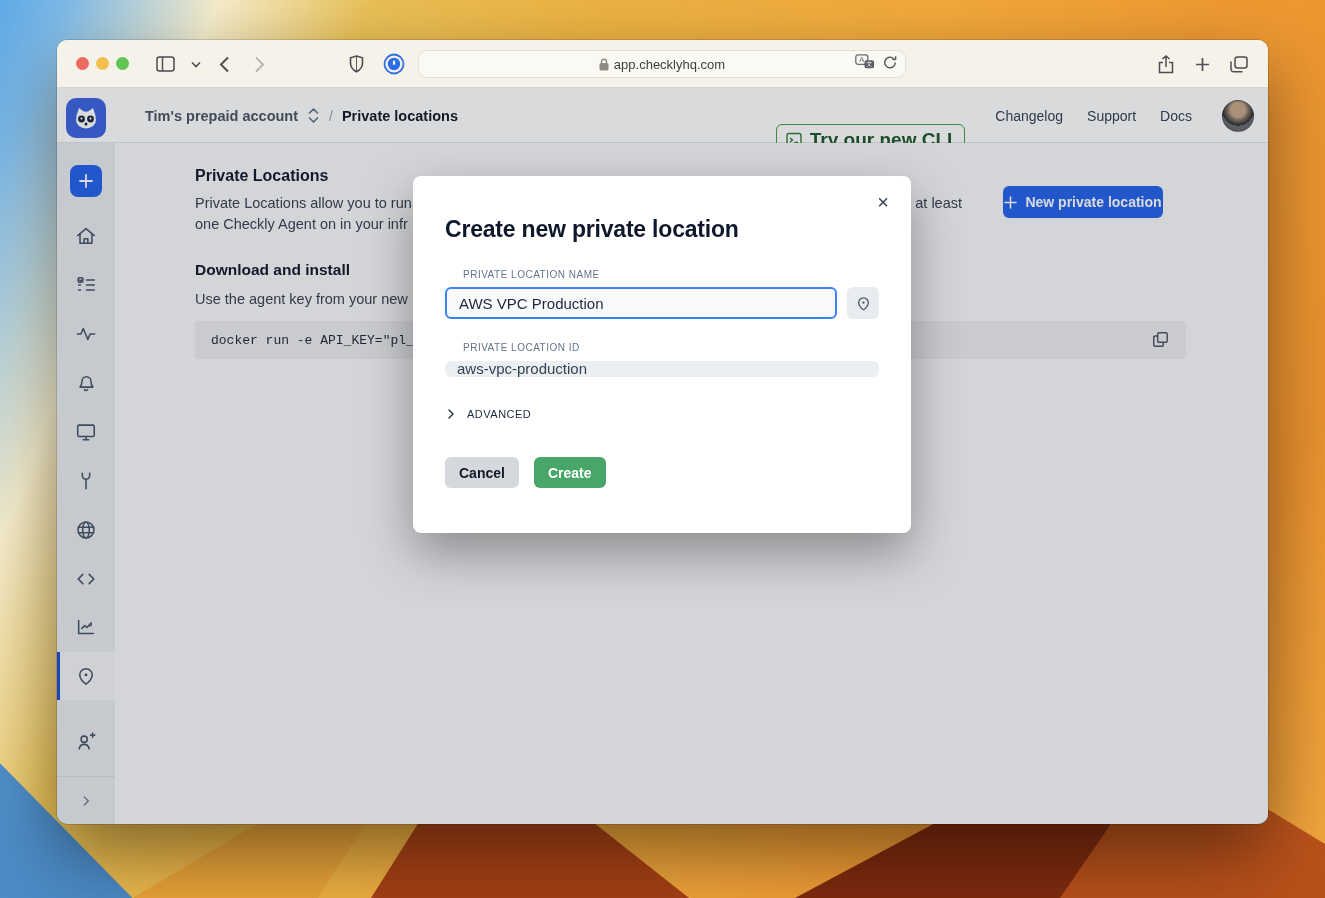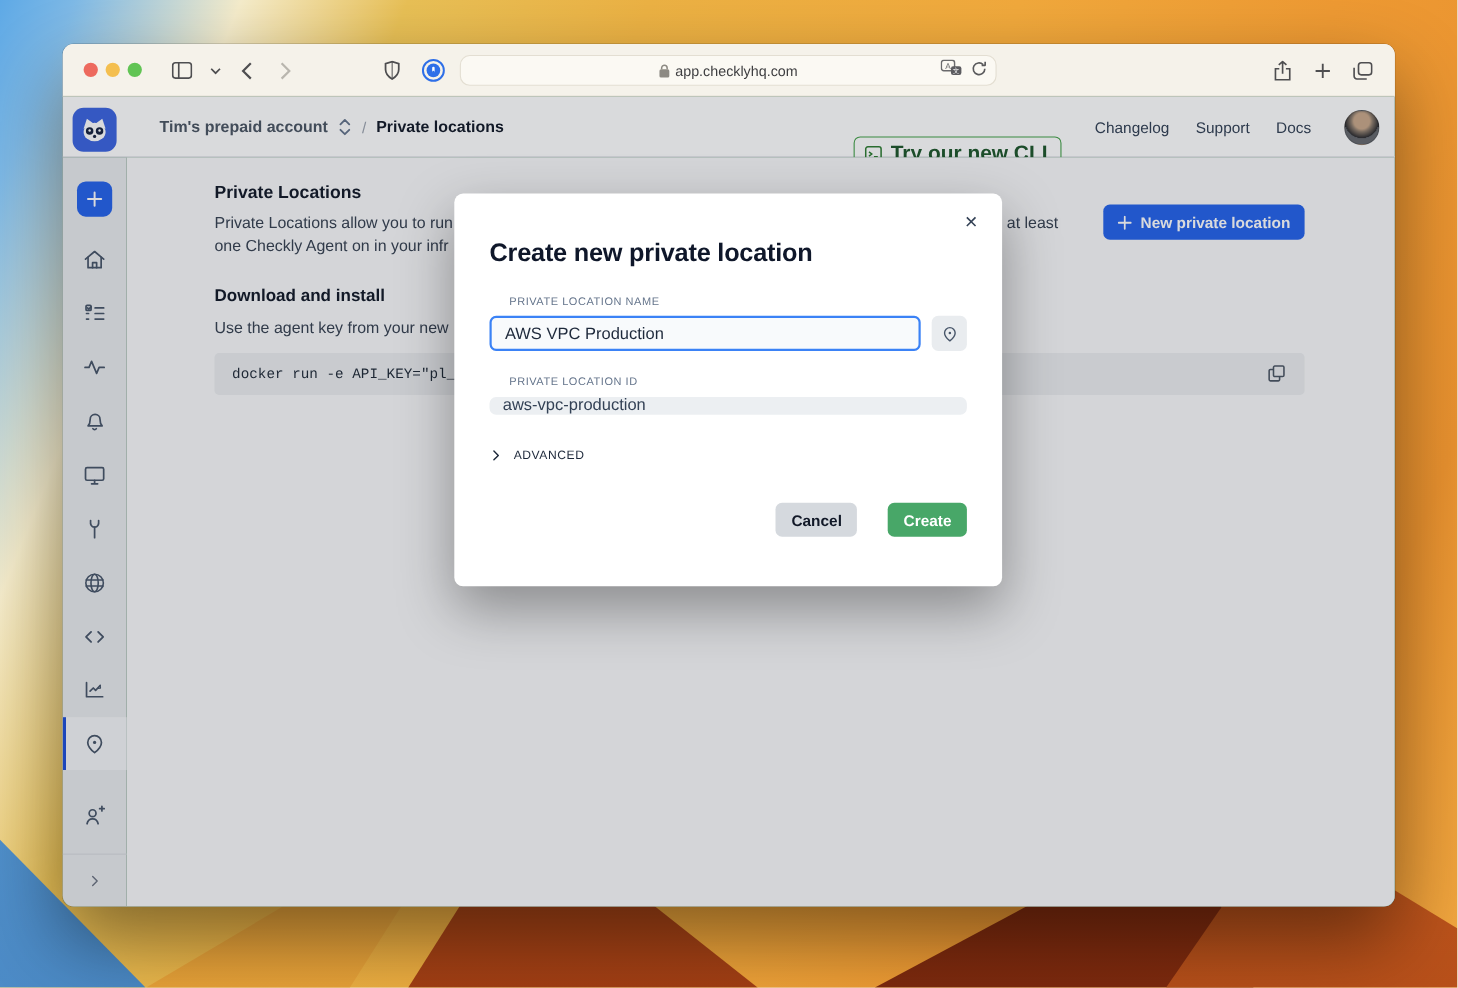--- a/index.html
+++ b/index.html
@@ -80,21 +80,21 @@
   .rail-footer { position:absolute; left:0; bottom:0; width:58px; height:48px;
     border-top:1px solid #d8dade; display:flex; align-items:center; justify-content:center;
     color:#6b7280; cursor:pointer; }
 
   
   .content { position:absolute; left:58px; top:55px; right:0; bottom:0; background:#f9fafb; }
   .pg-title { position:absolute; left:80px; top:24px; font-size:16px; font-weight:700; color:#111827; }
   .pg-desc1 { position:absolute; left:80px; top:52px; font-size:14.5px; color:#374151; white-space:nowrap; }
   .pg-desc1r { position:absolute; left:789px; top:52px; font-size:14.5px; color:#374151; white-space:nowrap; }
   .pg-desc2 { position:absolute; left:80px; top:73px; font-size:14.5px; color:#374151; white-space:nowrap; }
-  .new-loc-btn { position:absolute; left:888px; top:43px; width:183px; height:32px; border:none;
+  .new-loc-btn { position:absolute; left:888px; top:43px; width:160px; height:32px; border:none;
     background:#2563eb; color:#fff; font-size:14px; font-weight:600; border-radius:6px;
     display:flex; align-items:center; justify-content:center; gap:8px; cursor:pointer;
     font-family:"Liberation Sans", sans-serif; }
   .sec-title { position:absolute; left:80px; top:118px; font-size:15.5px; font-weight:700; color:#111827; }
   .sec-desc { position:absolute; left:80px; top:148px; font-size:14.5px; color:#374151; white-space:nowrap; }
   .codeblock { position:absolute; left:80px; top:178px; width:991px; height:38px; background:#eceef0;
     border-radius:4px; display:flex; align-items:center; padding:0 16px; }
   .codeblock code { font-family:"Liberation Mono","DejaVu Sans Mono",monospace; font-size:13px; color:#1f2937; white-space:nowrap; }
   .copy-btn { position:absolute; right:16px; top:9px; color:#4b5563; cursor:pointer; background:none; border:none; }
 
@@ -108,21 +108,21 @@
   .field-label { font-size:10px; font-weight:400; letter-spacing:.5px; color:#64748b; margin-bottom:7px;margin-left:18px; }
   .name-row { display:flex; gap:10px; margin-bottom:23px; }
   .name-input { flex:1; height:32px; border:2px solid #3b82f6; border-radius:6px; background:#f8fafc;
     padding:0 12px; font-size:15px; color:#1e293b; outline:none; font-family:"Liberation Sans",sans-serif; }
   .pin-btn { width:32px; height:32px; border:none; border-radius:6px; background:#e9ecef; color:#475569;
     display:flex; align-items:center; justify-content:center; cursor:pointer; }
   .id-input { width:100%; height:16px; border:none; border-radius:6px; background:#eceff2;
     padding:0 12px; font-size:15px; color:#334155; outline:none; font-family:"Liberation Sans",sans-serif; }
   .advanced { display:flex; align-items:center; gap:10px; margin-top:30px; cursor:pointer; color:#1e293b; }
   .advanced .adv-label { font-size:11px; font-weight:400; letter-spacing:.5px;text-align:center; }
-  .modal-actions { display:flex; justify-content:flex-end; gap:28px; margin-top:37px; }
+  .modal-actions { display:flex; justify-content:flex-start; gap:15px; margin-top:37px; }
   .btn { height:31px; border:none; border-radius:6px; font-size:14px; font-weight:600;
     padding:0 14px; cursor:pointer; font-family:"Liberation Sans",sans-serif; }
   .btn-cancel { background:#d5d9de; color:#111827; }
   .btn-create { background:#48a768; color:#ffffff; }
 </style>
 </head>
 <body>
 
 <div class="wallpaper">
   <div class="wp-shape wp-rib4"></div>

